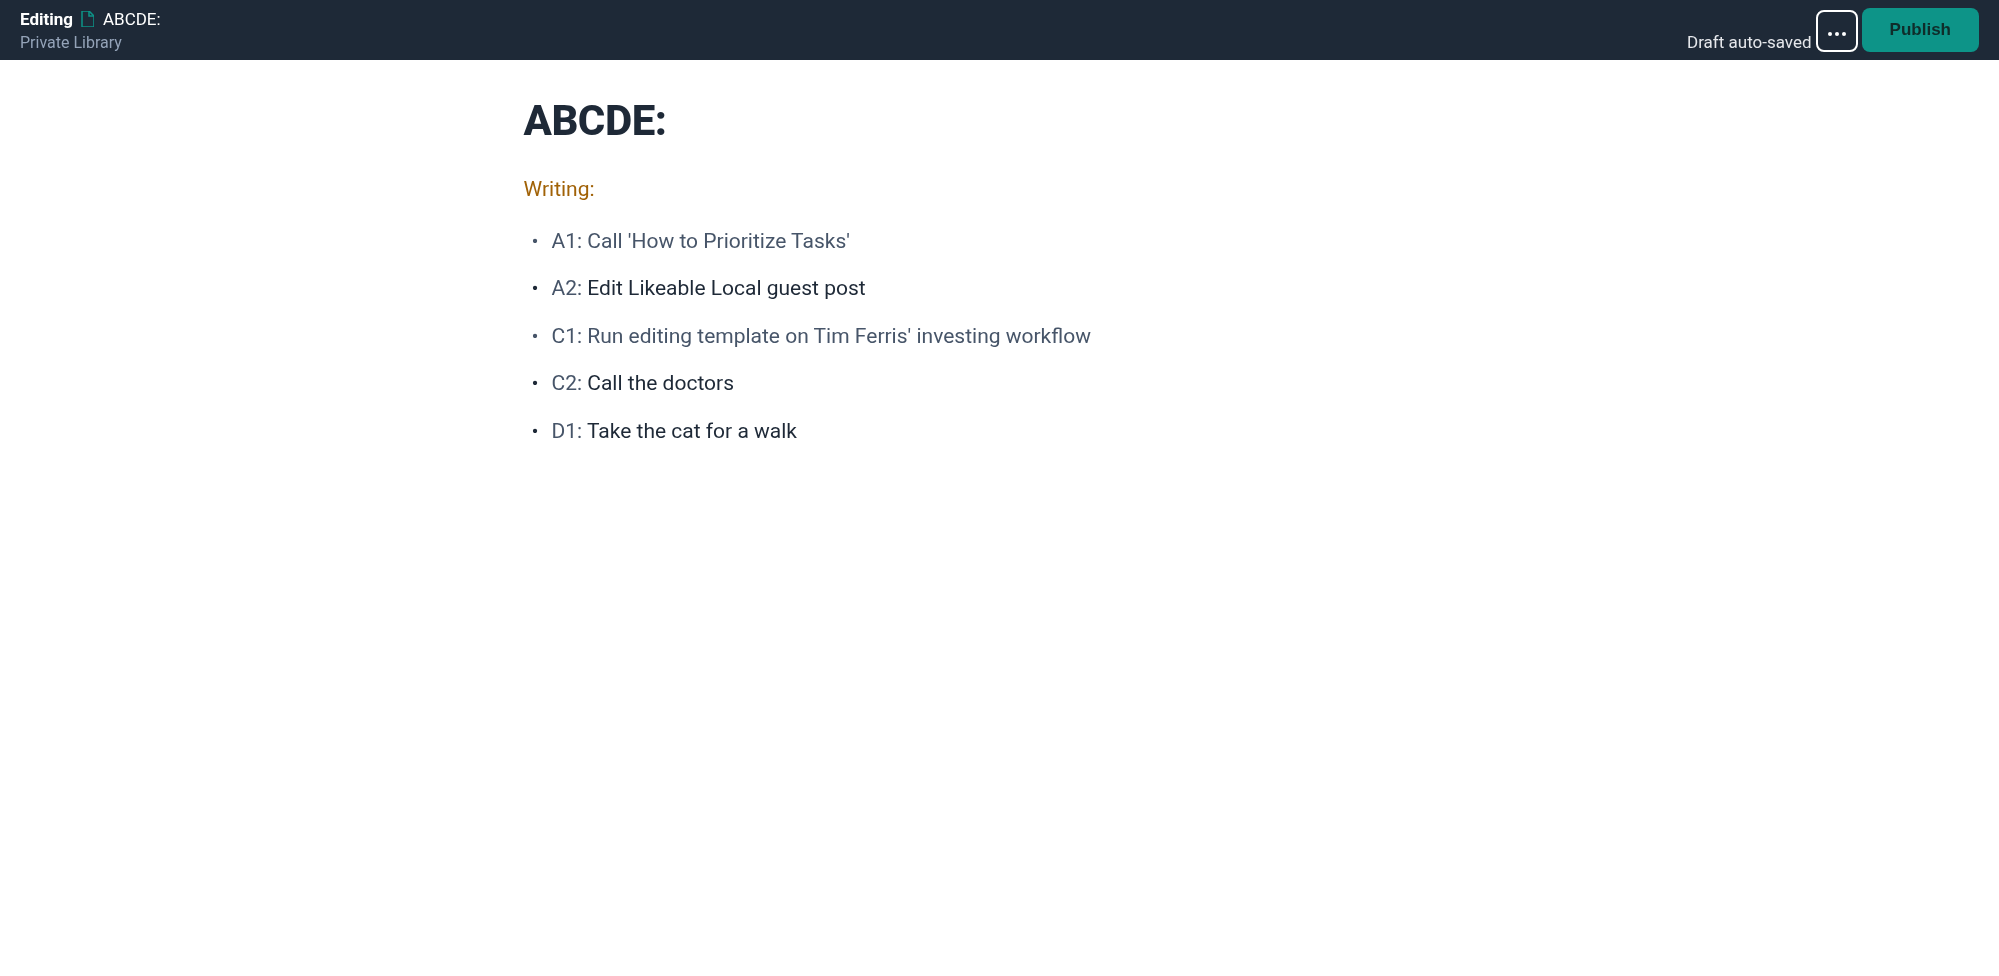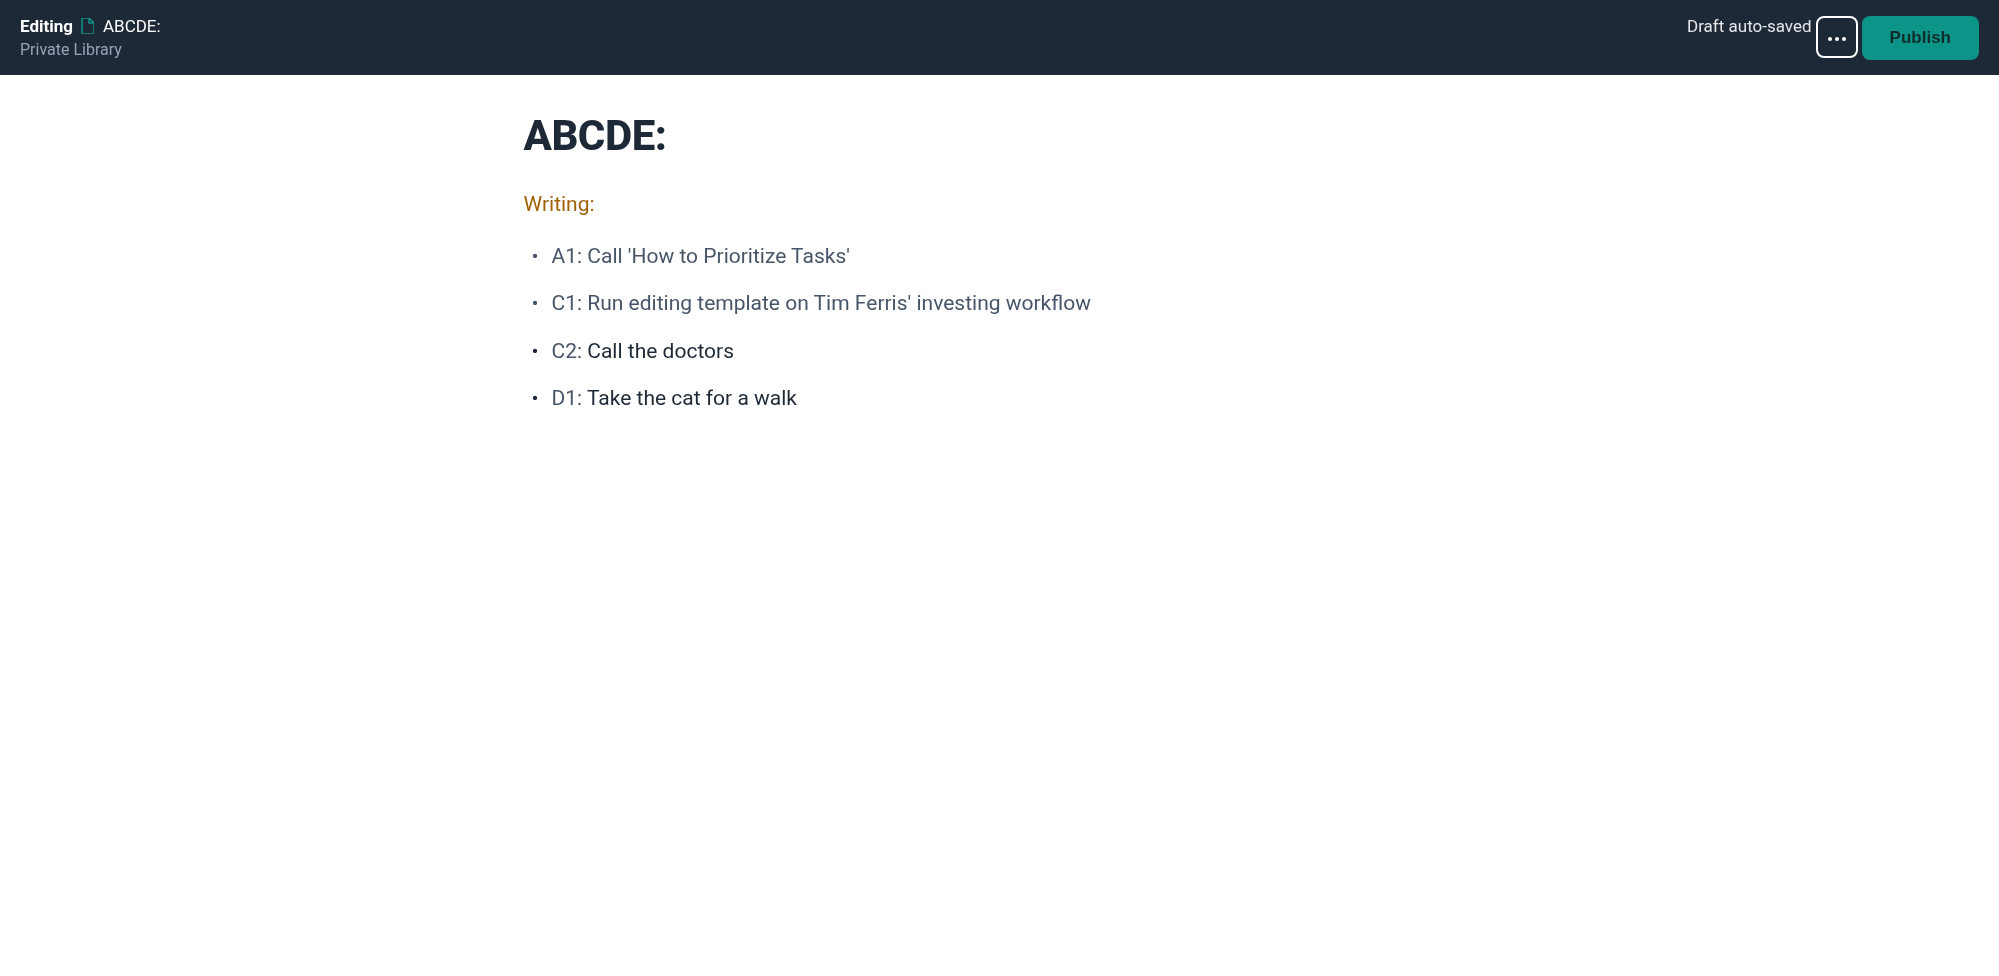--- a/index.html
+++ b/index.html
@@ -12,21 +12,21 @@
       background: #ffffff;
       color: #1e293b;
     }
     .header {
       background: #1e2937;
       color: #ffffff;
       padding: 8px 20px;
       display: flex;
       justify-content: space-between;
       align-items: center;
-      height: 75px;
+      height: 60px;
     }
     .header-left {
       display: flex;
       flex-direction: column;
       gap: 4px;
     }
     .header-top-row {
       display: flex;
       align-items: center;
       gap: 8px;
@@ -50,21 +50,21 @@
       color: #ffffff;
       font-weight: 400;
     }
     .library-label {
       color: #94a3b8;
       font-size: 16px;
       font-weight: 400;
     }
     .header-right {
       display: flex;
-      align-items: flex-start;
+      align-items: flex-end;
       gap: 4px;
     }
     .autosave-text {
       color: #e5e7eb;
       font-size: 17px;
     }
     .more-button {
       width: 42px;
       height: 42px;
       border: 2px solid #ffffff;
@@ -165,17 +165,18 @@
     </button>
     <button class="publish-button">Publish</button>
   </div>
 </div>
 
 <div class="content">
   <h1 class="page-title">ABCDE:</h1>
   <p class="section-label">Writing:</p>
   <ul class="task-list" id="task-list">
       <li class="muted"><span class="task-prefix">A1:</span><span> Call 'How to Prioritize Tasks'</span></li>
+      <li><span class="task-prefix">A2:</span><span> Edit Likeable Local guest post</span></li>
       <li class="muted"><span class="task-prefix">C1:</span><span> Run editing template on Tim Ferris' investing workflow</span></li>
       <li><span class="task-prefix">C2:</span><span> Call the doctors</span></li>
       <li><span class="task-prefix">D1:</span><span> Take the cat for a walk</span></li>
     </ul>
 </div>
 
 </body></html>

